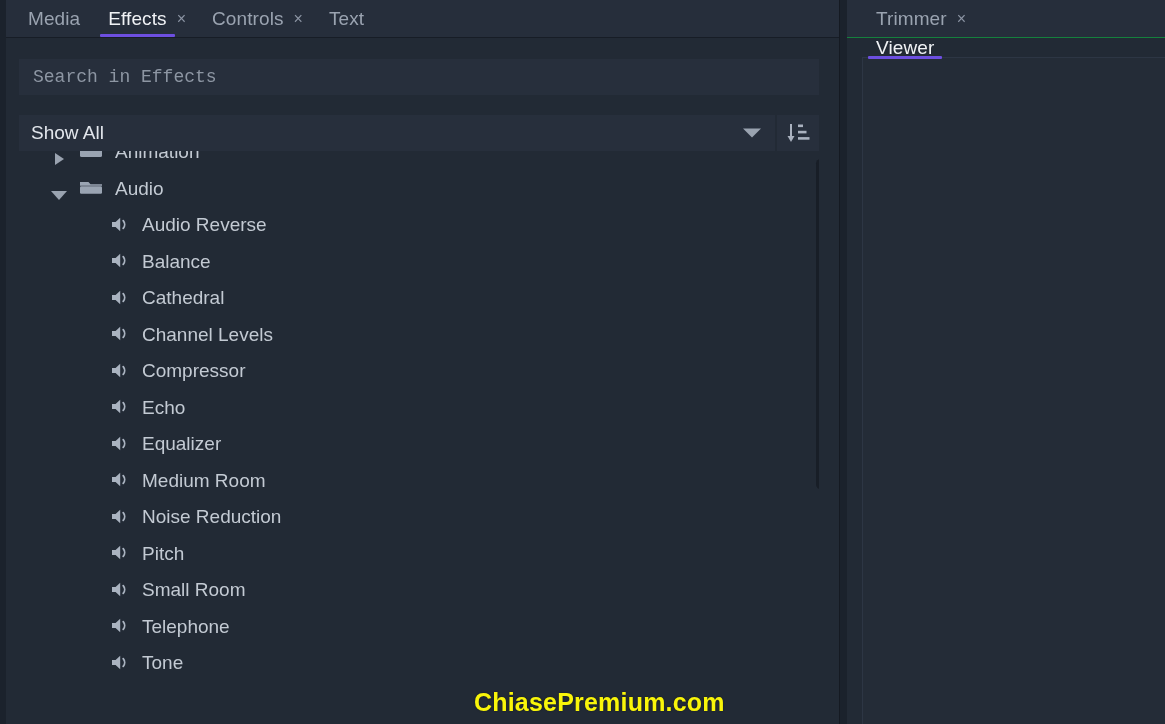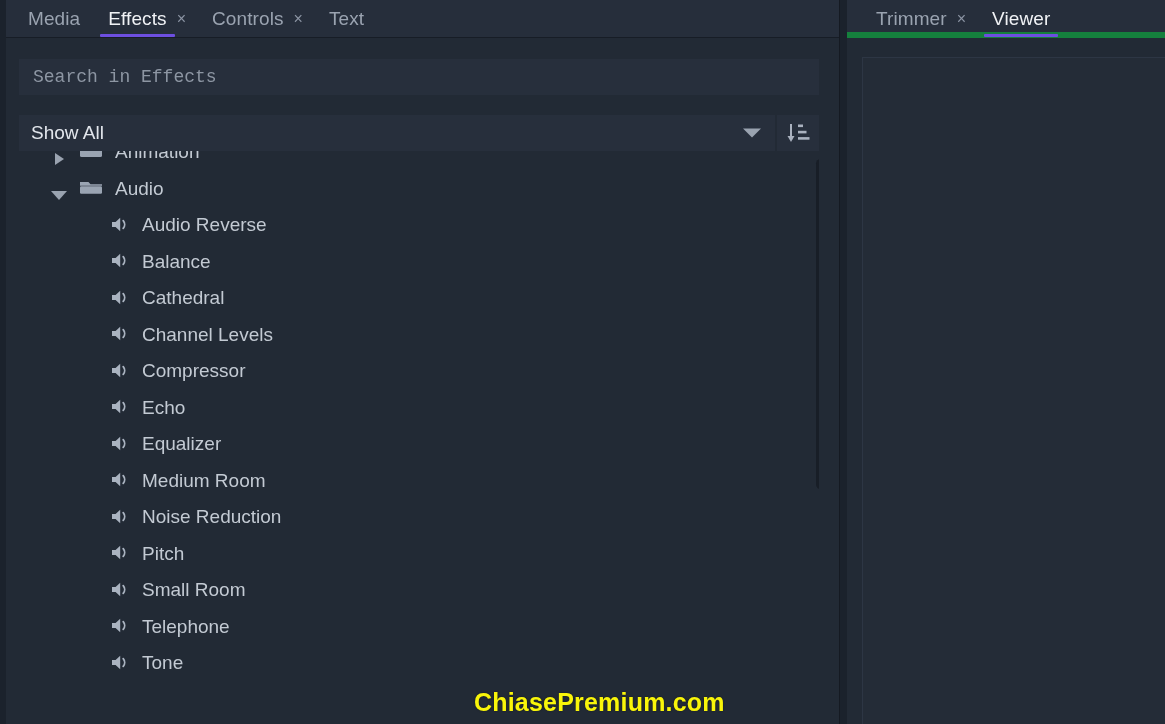--- a/index.html
+++ b/index.html
@@ -175,23 +175,24 @@
     background:#232b36;
     display:flex; flex-direction:column;
   }
   .right-edge {
     position:absolute; left:0; top:0; width:7px; height:724px;
     background:#1b222c; z-index:4;
   }
   .right-tabbar {
     position:relative; height:38px; min-height:38px;
     background:#262e3b;
-    border-bottom:6px solid #15803d;
+    border-bottom:1px solid #15803d;
     display:flex; align-items:flex-start;
     padding-left:22px;
+    flex-direction:column;
   }
   .viewer-body {
     flex:1;
     background:#222a35;
     padding:19px 0 0 22px;
     overflow:hidden;
   }
   .viewer-canvas {
     width:318px; height:700px;
     background:#242c37;

